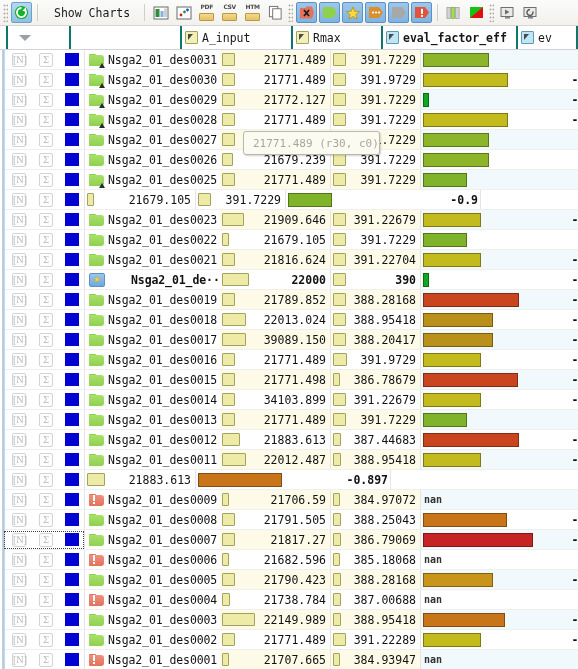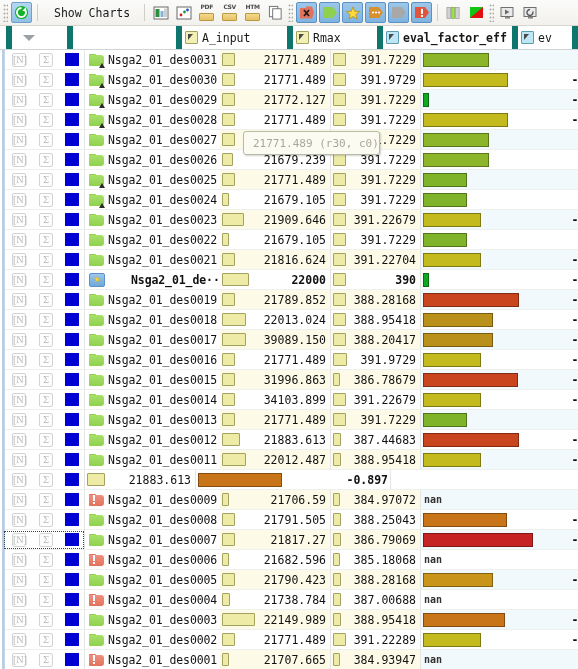--- a/index.html
+++ b/index.html
@@ -104,21 +104,21 @@
   #hdr {
     height: 24px;
     line-height: 24px;
     background: #ffffff;
     border-bottom: 1px solid #cfd4d9;
     display: flex;
     align-items: stretch;
     position: relative;
   }
   #hdr .hc {
-    border-right: 6px solid #0f766e;
+    border-right: 2px solid #0f766e;
     display: flex; align-items: center;
     padding: 0 3px;
     position: relative;
     overflow: hidden;
     text-align: right;
   }
   .hicon {
     width: 13px; height: 13px;
     flex: none;
     margin-right: 4px;
@@ -713,28 +713,20 @@
         <div class="cell c-left"></div>
         <div class="cell c-n bg-white">
           <div class="minibtn">[N]</div>
         </div>
         <div class="cell c-s bg-white">
           <div class="minibtn">Σ</div>
         </div>
         <div class="cell c-col bg-white coldiv">
           <div class="colorsq"></div>
         </div>
-        <div class="cell c-name bg-white">
-          <div class="folder">
-            <div class="tab"></div>
-            <div class="body"></div>
-            <div class="arrow"></div>
-          </div>
-          <span class="rowname">Nsga2_01_des0024</span>
-        </div>
         <div class="cell c-a bg-cream coldiv">
           <div class="sbar" style="width:7px"></div>
           <span class="num">21679.105</span>
         </div>
         <div class="cell c-r bg-cream coldiv">
           <div class="sbar" style="width:13px"></div>
           <span class="num">391.7229</span>
         </div>
         <div class="cell c-eff bg-blue effcell coldiv" style="width:195px">
           <div class="effbar" style="width:44px;background:#7fb42a"></div>
@@ -999,21 +991,21 @@
         </div>
         <div class="cell c-name bg-white">
           <div class="folder">
             <div class="tab"></div>
             <div class="body"></div>
           </div>
           <span class="rowname">Nsga2_01_des0015</span>
         </div>
         <div class="cell c-a bg-cream coldiv">
           <div class="sbar" style="width:13px"></div>
-          <span class="num">31996.863</span>
+          <span class="num">21771.498</span>
         </div>
         <div class="cell c-r bg-cream coldiv">
           <div class="sbar" style="width:7px"></div>
           <span class="num">386.78679</span>
         </div>
         <div class="cell c-eff bg-blue effcell coldiv" style="width:195px">
           <div class="effbar" style="width:95px;background:#c8451e"></div>
           <span class="effval">-0.896</span>
         </div>
       </div>

